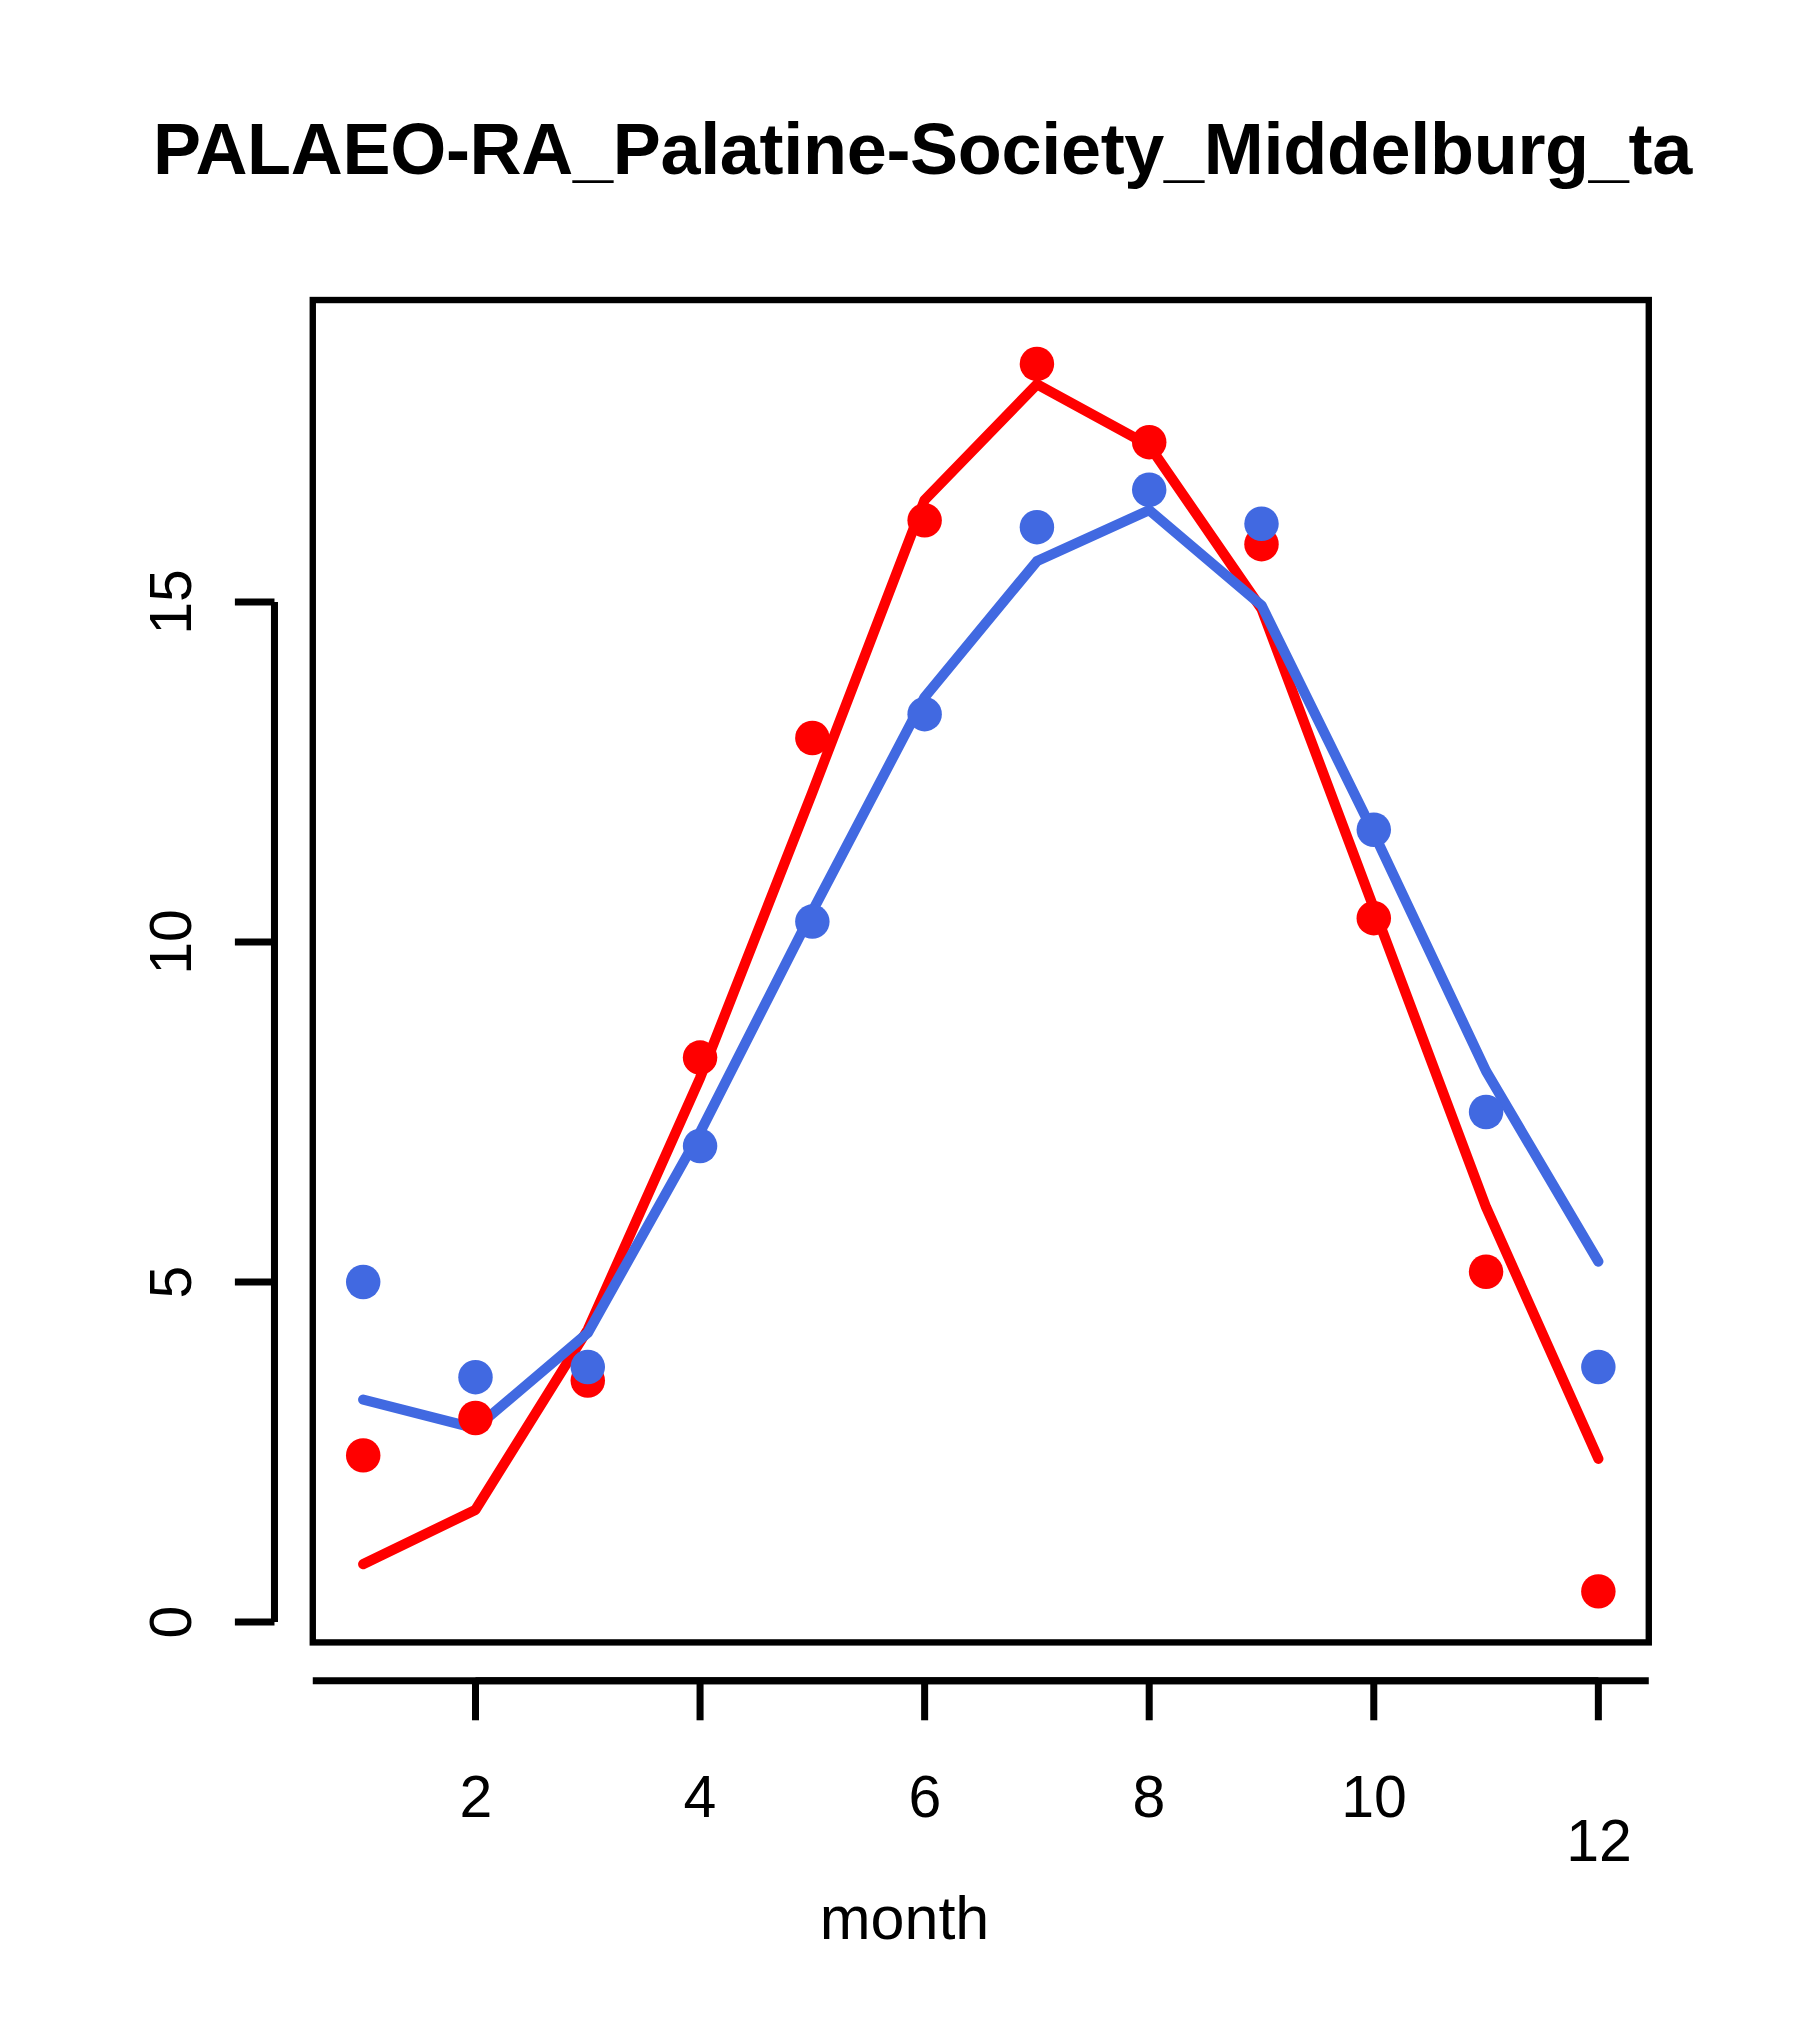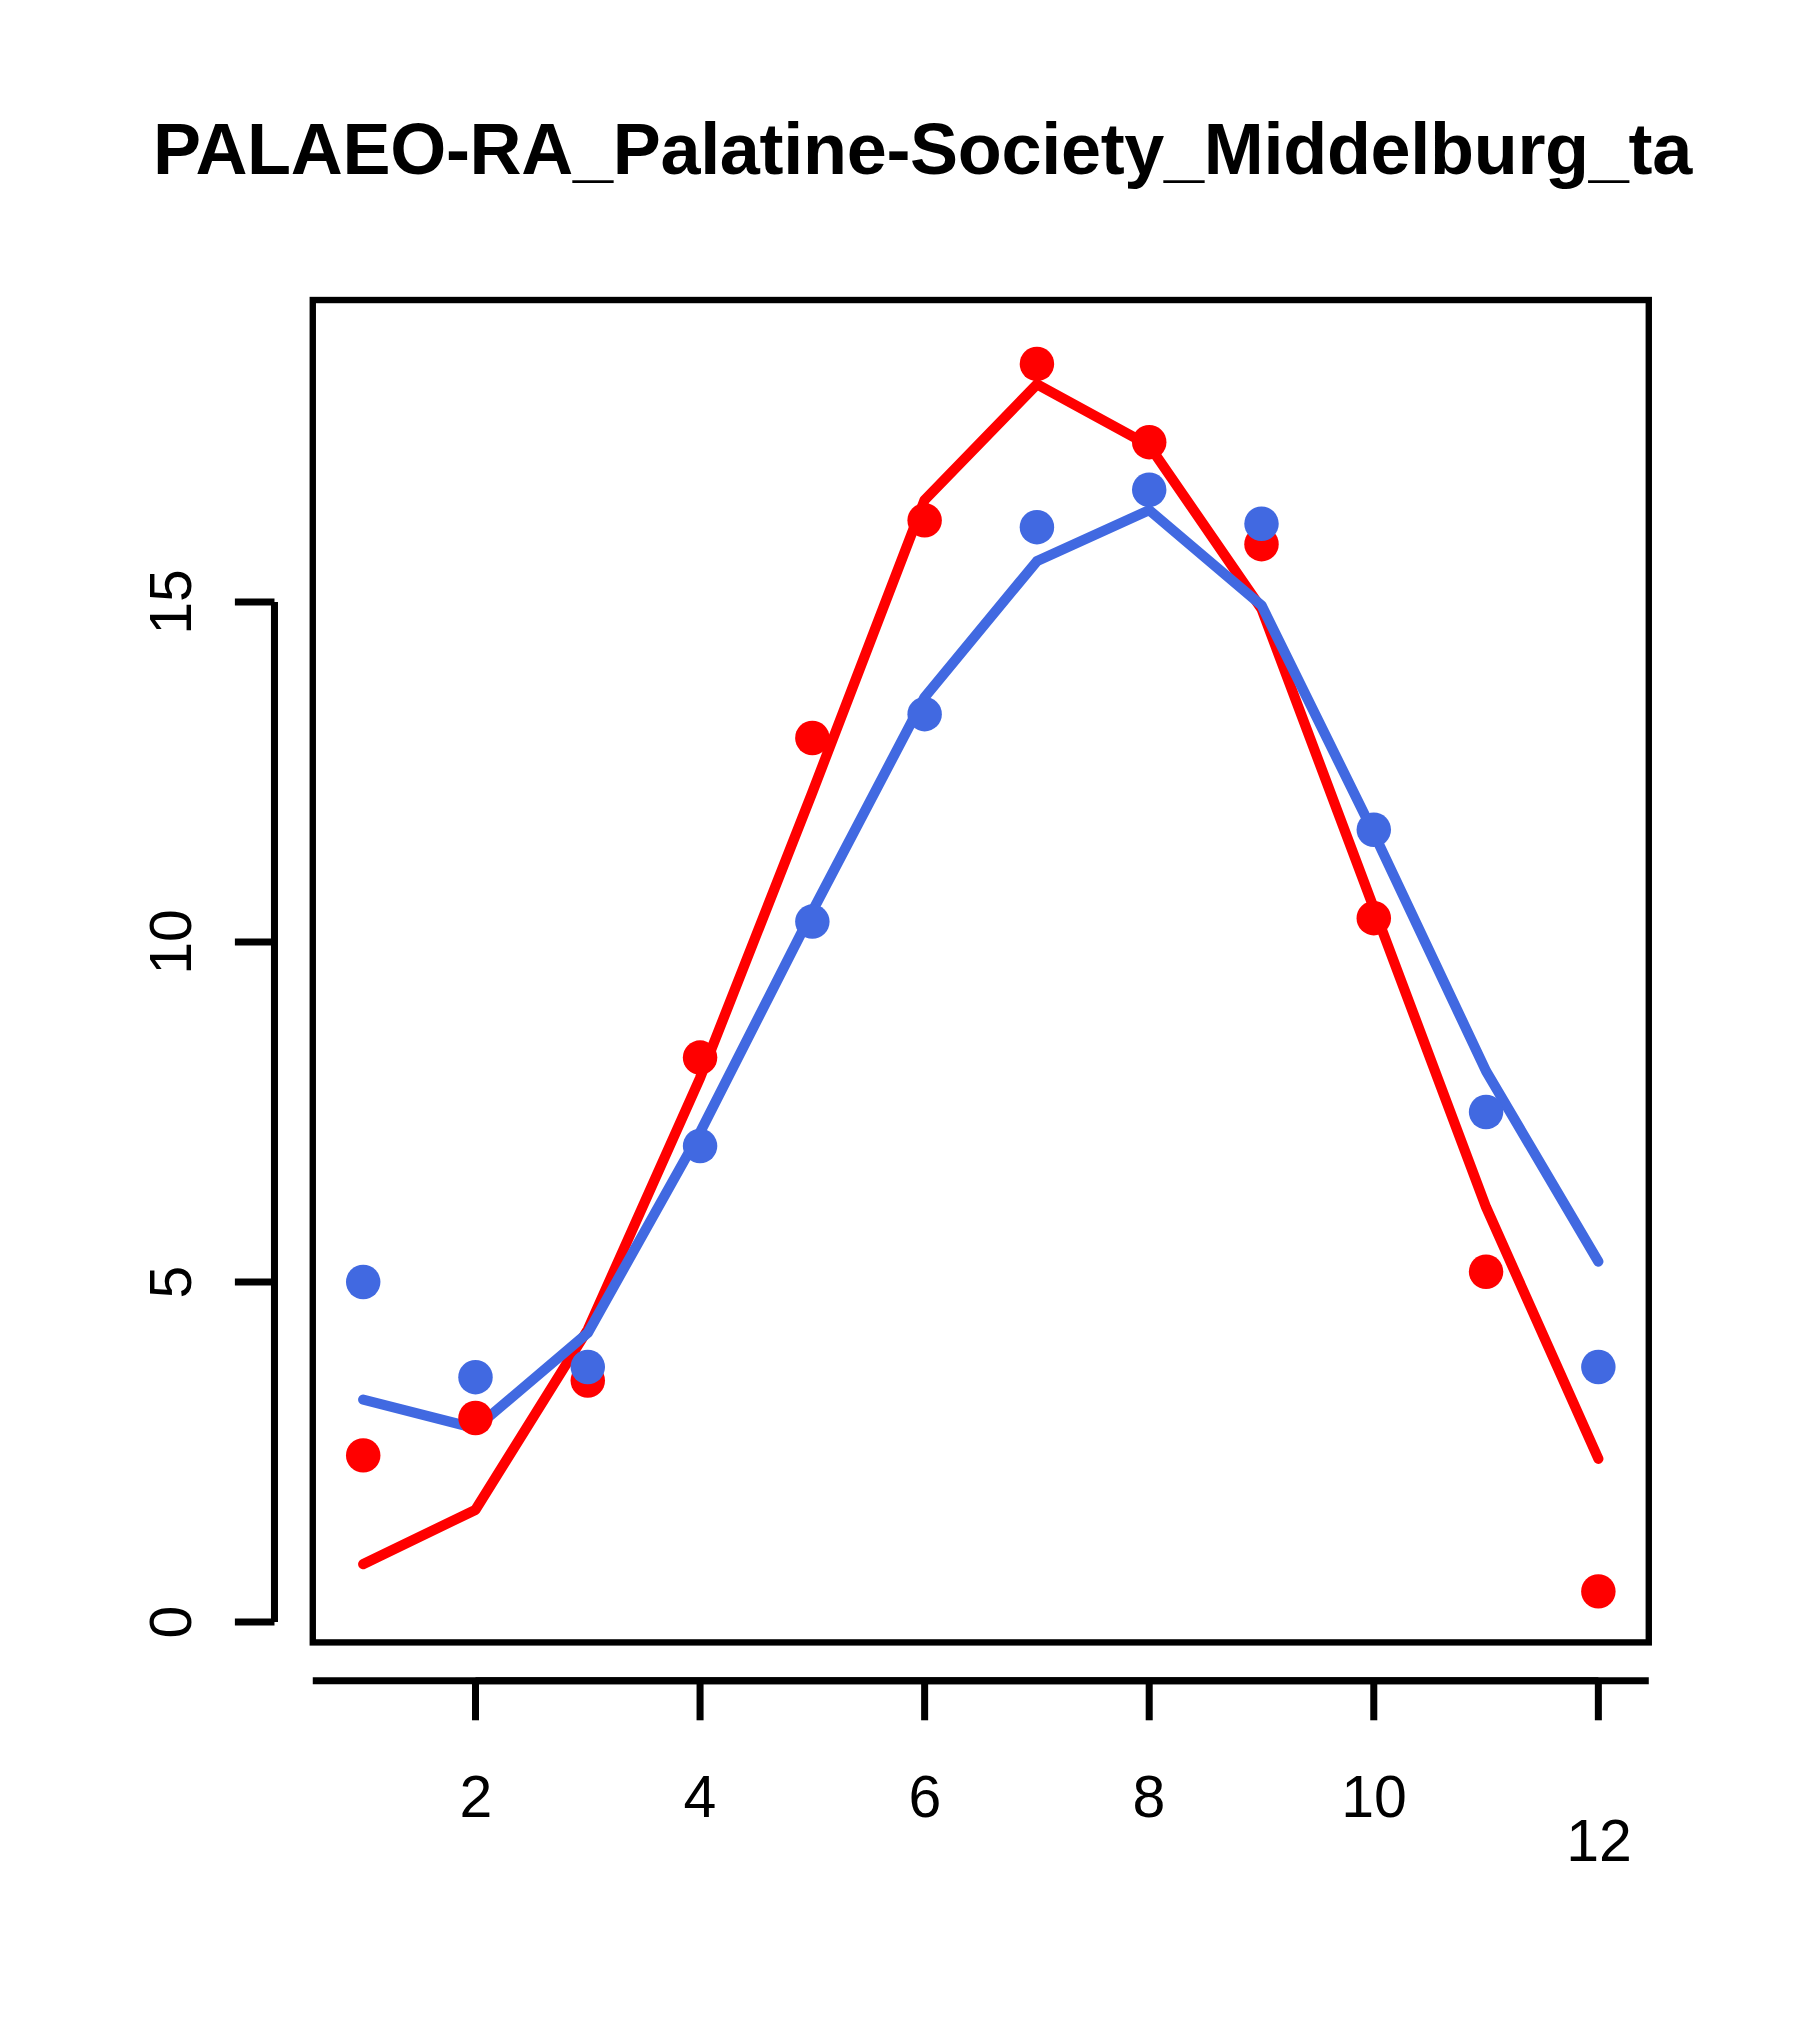--- a/index.html
+++ b/index.html
@@ -137,15 +137,16 @@
     </div>
   <div id="xtick-labels">
       <div class="xtick-label" style="width: 166px; left: 393px; top: 1759px; line-height: 77px;">2</div>
       <div class="xtick-label" style="width: 166px; left: 617px; top: 1759px; line-height: 77px;">4</div>
       <div class="xtick-label" style="width: 166px; left: 842px; top: 1759px; line-height: 77px;">6</div>
       <div class="xtick-label" style="width: 166px; left: 1066px; top: 1759px; line-height: 77px;">8</div>
       <div class="xtick-label" style="width: 166px; left: 1291px; top: 1759px; line-height: 77px;">10</div>
       <div class="xtick-label" style="width: 166px; left: 1516px; top: 1759px; line-height: 77px; margin-top: 44px;">12</div>
     </div>
 
+  <div id="xlab">month</div>
 
 </div>
 
 
 </body></html>

